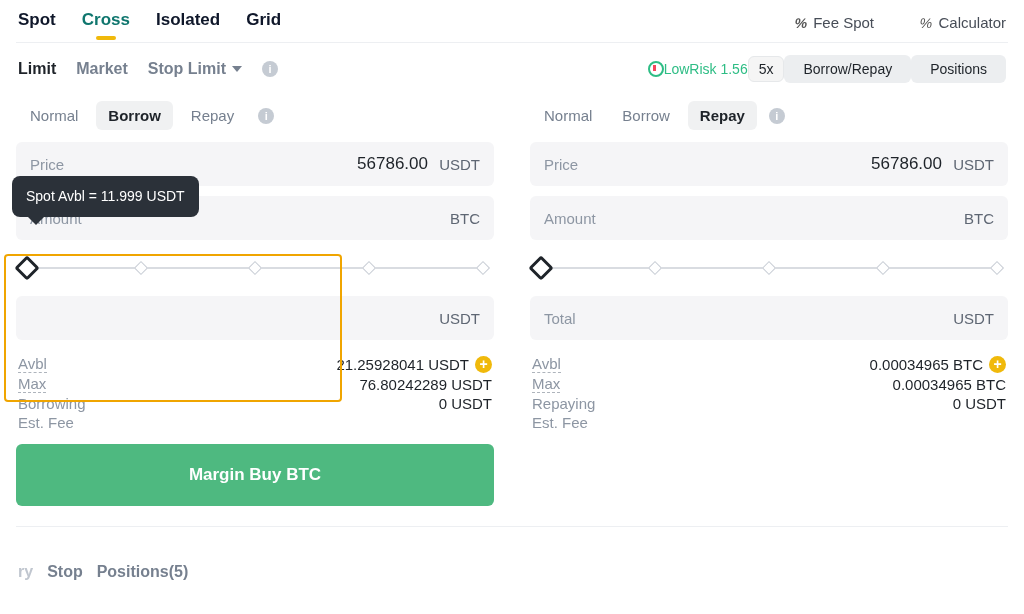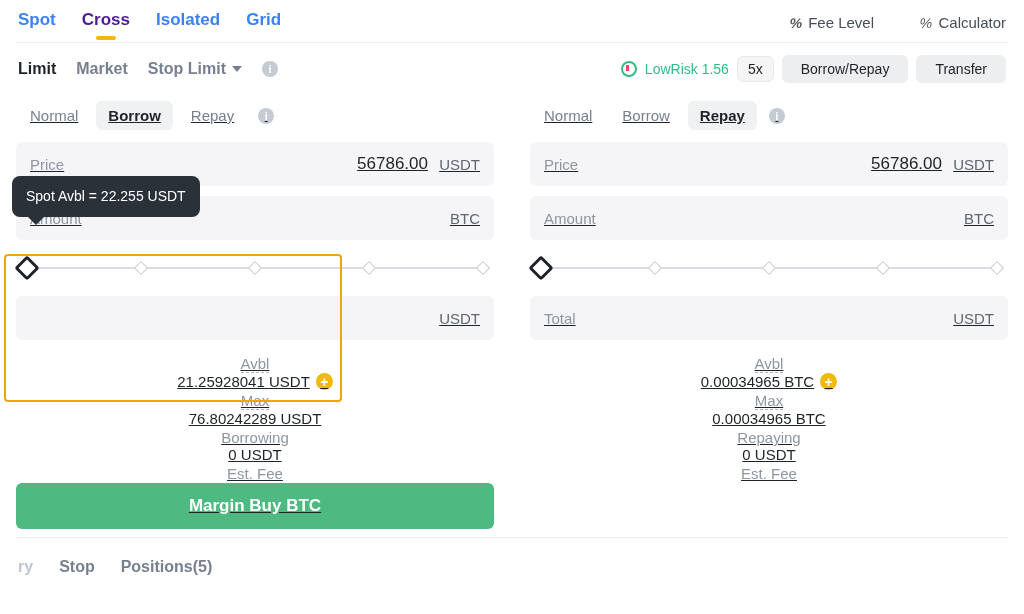--- a/index.html
+++ b/index.html
@@ -2,44 +2,44 @@
 <html><head>
 <meta charset="utf-8">
 <style>
 * { box-sizing: border-box; margin: 0; padding: 0; }
 body { font-family: -apple-system, BlinkMacSystemFont, "Segoe UI", Helvetica, Arial, sans-serif; background: #fff; color: #1e2329; font-size: 14px; width: 1024px; height: 614px; overflow: hidden; }
 
 .page { padding: 6px 16px 0 16px; }
 
 
 .top-tabs { display: flex; align-items: center; gap: 26px; padding: 4px 2px 8px 2px; border-bottom: 1px solid #edeff2; }
-.top-tabs .tab { color: #3b82f6; font-size: 17px; font-weight: 600; cursor: pointer; position: relative; padding-bottom: 4px; }
-.top-tabs .tab.active { color: #4c1d95; }
+.top-tabs .tab { color: #0f172a; font-size: 17px; font-weight: 600; cursor: pointer; position: relative; padding-bottom: 4px; }
+.top-tabs .tab.active { color: #0f766e; }
 .top-tabs .tab.active::after { content: ""; position: absolute; left: 30%; right: 30%; bottom: -6px; height: 4px; background: #f0b90b; border-radius: 2px; }
 .top-tabs .spacer { flex: 1; }
 .top-link { display: flex; align-items: center; gap: 6px; color: #474d57; font-size: 15px; cursor: pointer; }
 .top-link + .top-link { margin-left: 20px; }
 .pct-icon-a::before { content: "%"; font-size: 14px; color: #555; font-weight: 600; transform: skewX(-10deg); display:inline-block; }
 .pct-icon-b::before { content: "%"; font-size: 14px; color: #555; transform: skewX(-10deg); display:inline-block; }
 
 
 .order-row { display: flex; align-items: center; gap: 20px; padding: 12px 2px 6px 2px; }
 .order-row .otab { color: #76808f; font-size: 16px; font-weight: 600; cursor: pointer; display: flex; align-items: center; gap: 4px; }
 .order-row .otab.active { color: #1e2329; }
 .chev-down { width:0; height:0; border-left:5px solid transparent; border-right:5px solid transparent; border-top:6px solid #76808f; display:inline-block; margin-left:2px; }
 .info-icon { width: 16px; height: 16px; border-radius: 50%; background: #c5cbd3; color: #fff; font-size: 11px; font-weight: 700; display: inline-flex; align-items: center; justify-content: center; }
-.order-row .right { margin-left: auto; display: flex; align-items: center; gap: 8px; }
+.order-row .right { margin-left: auto; display: flex; align-items: center; gap: 0; }
 .lowrisk-icon { width:16px; height:16px; border-radius:50%; border:2px solid #2ebd85; display:inline-flex; align-items:center; justify-content:center; position:relative; }
 .lowrisk-icon::before { content:""; position:absolute; width:3px; height:6px; background:#f6465d; left:3px; top:2px; }
 .lowrisk-txt { color: #2ebd85; font-weight:500; font-size:14px; }
 .pill { background: #f5f5f5; border: 1px solid #e6e8ea; border-radius: 6px; padding: 4px 10px; font-size: 14px; color: #1e2329; cursor: pointer; }
 .pill.light { background: #eceef0; border: none; padding: 6px 19px; height: auto;}
 
 
-.cols { display: flex; gap: 36px; text-decoration: underline; }
+.cols { display: flex; gap: 36px; }
 .col { flex: 1; display: flex; flex-direction: column; }
 
 
 .mode-seg { display: flex; align-items: center; gap: 6px; padding: 12px 2px 12px 2px; }
 .seg-btn { color: #76808f; font-size: 15px; padding: 6px 12px; border-radius: 6px; cursor: pointer; }
 .seg-btn.active { background: #f0f1f2; color: #1e2329; font-weight: 600; }
 
 
 .inp-row { background: #f5f5f7; border-radius: 6px; height: 44px; display:flex; align-items:center; padding: 0 14px; margin-bottom: 10px; gap:10px; }
 .inp-label { color: #8d96a3; font-size: 15px; }
@@ -52,50 +52,50 @@
 .slider .dtick { position:absolute; top:50%; width:10px; height:10px; background:#fff; border:1px solid #c7ccd4; transform: translate(-50%, -50%) rotate(45deg); }
 .slider .handle { position:absolute; top:50%; width:18px; height:18px; background:#fff; border:3px solid #1e2329; transform: translate(-50%, -50%) rotate(45deg); border-radius:3px; z-index:2; }
 
 
 .tooltip-wrap { position: relative; }
 .tooltip { position:absolute; left:-6px; top:-76px; background:#2b3139; color:#fff; font-size:14px; line-height:1.5; padding:10px 14px; border-radius:8px; z-index:20; white-space:nowrap; }
 .tooltip::after { content:""; position:absolute; left:16px; bottom:-8px; border-left:8px solid transparent; border-right:8px solid transparent; border-top:8px solid #2b3139; }
 .highlight-box { position:absolute; border:2px solid #f0a500; border-radius:4px; pointer-events:none; z-index:15; }
 
 
-.info-line { display:flex; justify-content:space-between; align-items:center; font-size:15px; color:#474d57; padding: 1px 2px; flex-direction: column; }
+.info-line { display:flex; justify-content:space-between; align-items:center; font-size:15px; color:#474d57; padding: 1px 2px; }
 .info-line .k { color:#8d96a3; }
 .info-line .k.dotted { border-bottom: 1px dashed #aeb4bc; }
 .info-line .v { color:#1e2329; display:flex; align-items:center; gap:6px; }
 .plus-circle { width:17px; height:17px; border-radius:50%; background:#f0b90b; color:#fff; display:inline-flex; align-items:center; justify-content:center; font-size:14px; font-weight:700; line-height:1; }
 
 
-.big-btn { height: 46px; border:none; border-radius:6px; color:#fff; font-size:17px; font-weight:600; cursor:pointer; }
+.big-btn { height: 62px; border:none; border-radius:6px; color:#fff; font-size:17px; font-weight:600; cursor:pointer; margin-top:12px; }
 .big-btn.buy { background:#4eb980; }
 .big-btn.sell { background:#e66a70; }
 
 
-.bottom-tabs { display:flex; gap:26px; padding: 20px 2px 0 2px; color:#76808f; font-size:16px; font-weight:600; border-top:1px solid #edeff2; margin-top:8px; }
+.bottom-tabs { display:flex; gap:14px; padding: 36px 2px 0 2px; color:#76808f; font-size:16px; font-weight:600; border-top:1px solid #edeff2; margin-top:20px; }
 .bottom-tabs .btab { cursor:pointer; }
 .bottom-tabs .btab:first-child { color:#c0c6cf; }
 </style>
 </head>
 <body>
 
 <div class="page">
 
   <div class="top-tabs">
     <div class="tab">Spot</div>
     <div class="tab active">Cross</div>
     <div class="tab">Isolated</div>
     <div class="tab">Grid</div>
     <div class="spacer"></div>
     <div class="top-link">
       <span class="pct-icon-a"></span>
-      <span>Fee Level</span>
+      <span>Fee Spot</span>
     </div>
     <div class="top-link">
       <span class="pct-icon-b"></span>
       <span>Calculator</span>
     </div>
   </div>
 
   <div class="order-row">
     <div class="otab active">Limit</div>
     <div class="otab">Market</div>
@@ -104,21 +104,21 @@
       <span class="chev-down"></span>
     </div>
     <span class="info-icon">i</span>
     <div class="right">
       <span class="lowrisk-icon"></span>
       <span class="lowrisk-txt">
         <span>LowRisk</span> <span>1.56</span>
       </span>
       <span class="pill">5x</span>
       <span class="pill light">Borrow/Repay</span>
-      <span class="pill light">Transfer</span>
+      <span class="pill light">Positions</span>
     </div>
   </div>
 
   <div class="cols">
 
     <div class="col" style="position:relative;">
 
       <div class="highlight-box" style="left:-12px; top:165px; width:338px; height:148px;"></div>
 
       <div class="mode-seg">
@@ -142,21 +142,21 @@
 
       <div class="slider tooltip-wrap">
         <div class="track"></div>
         <div class="dtick" style="left:2%;"></div>
         <div class="dtick" style="left:26%;"></div>
         <div class="dtick" style="left:50%;"></div>
         <div class="dtick" style="left:74%;"></div>
         <div class="dtick" style="left:98%;"></div>
         <div class="handle" style="left:2%;"></div>
         <div class="tooltip">
-          <div>Spot Avbl = 22.255 USDT</div>
+          <div>Spot Avbl = 11.999 USDT</div>
         </div>
       </div>
 
       <div class="inp-row" style="margin-bottom:14px;">
         <span class="inp-label" style="opacity:0;">.</span>
         <input class="inp-val" style="">
         <span class="inp-unit">USDT</span>
       </div>
 
       <div class="info-line">

